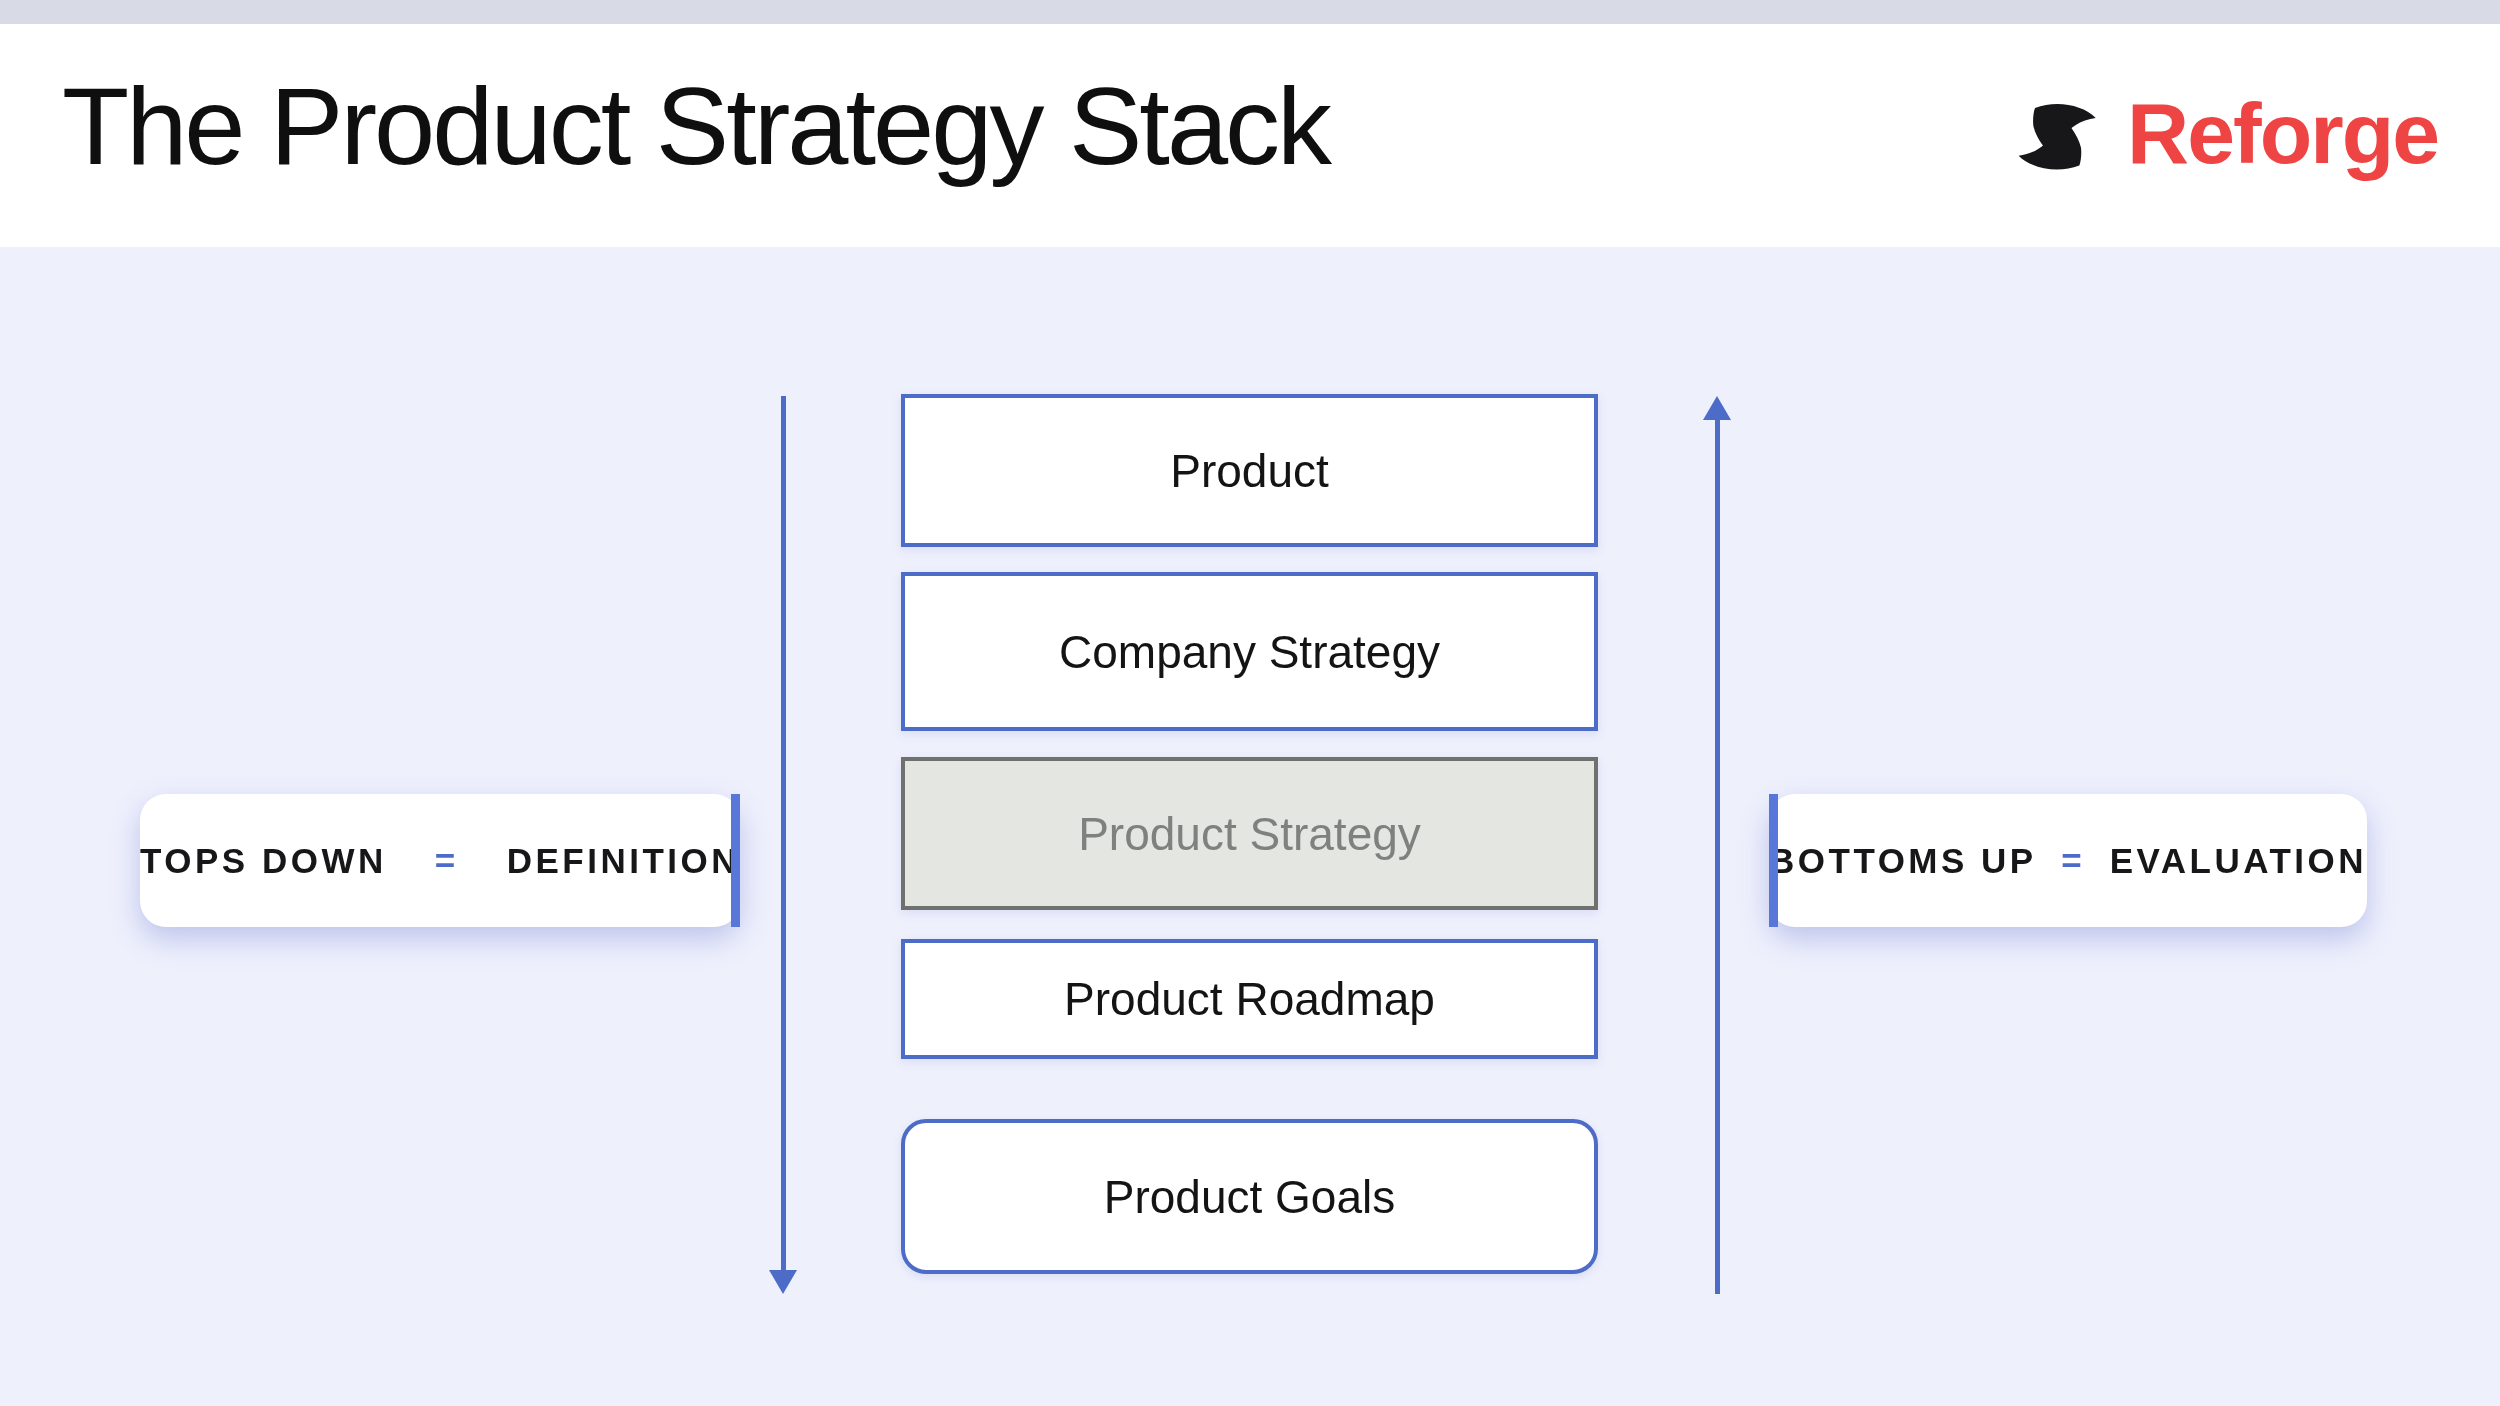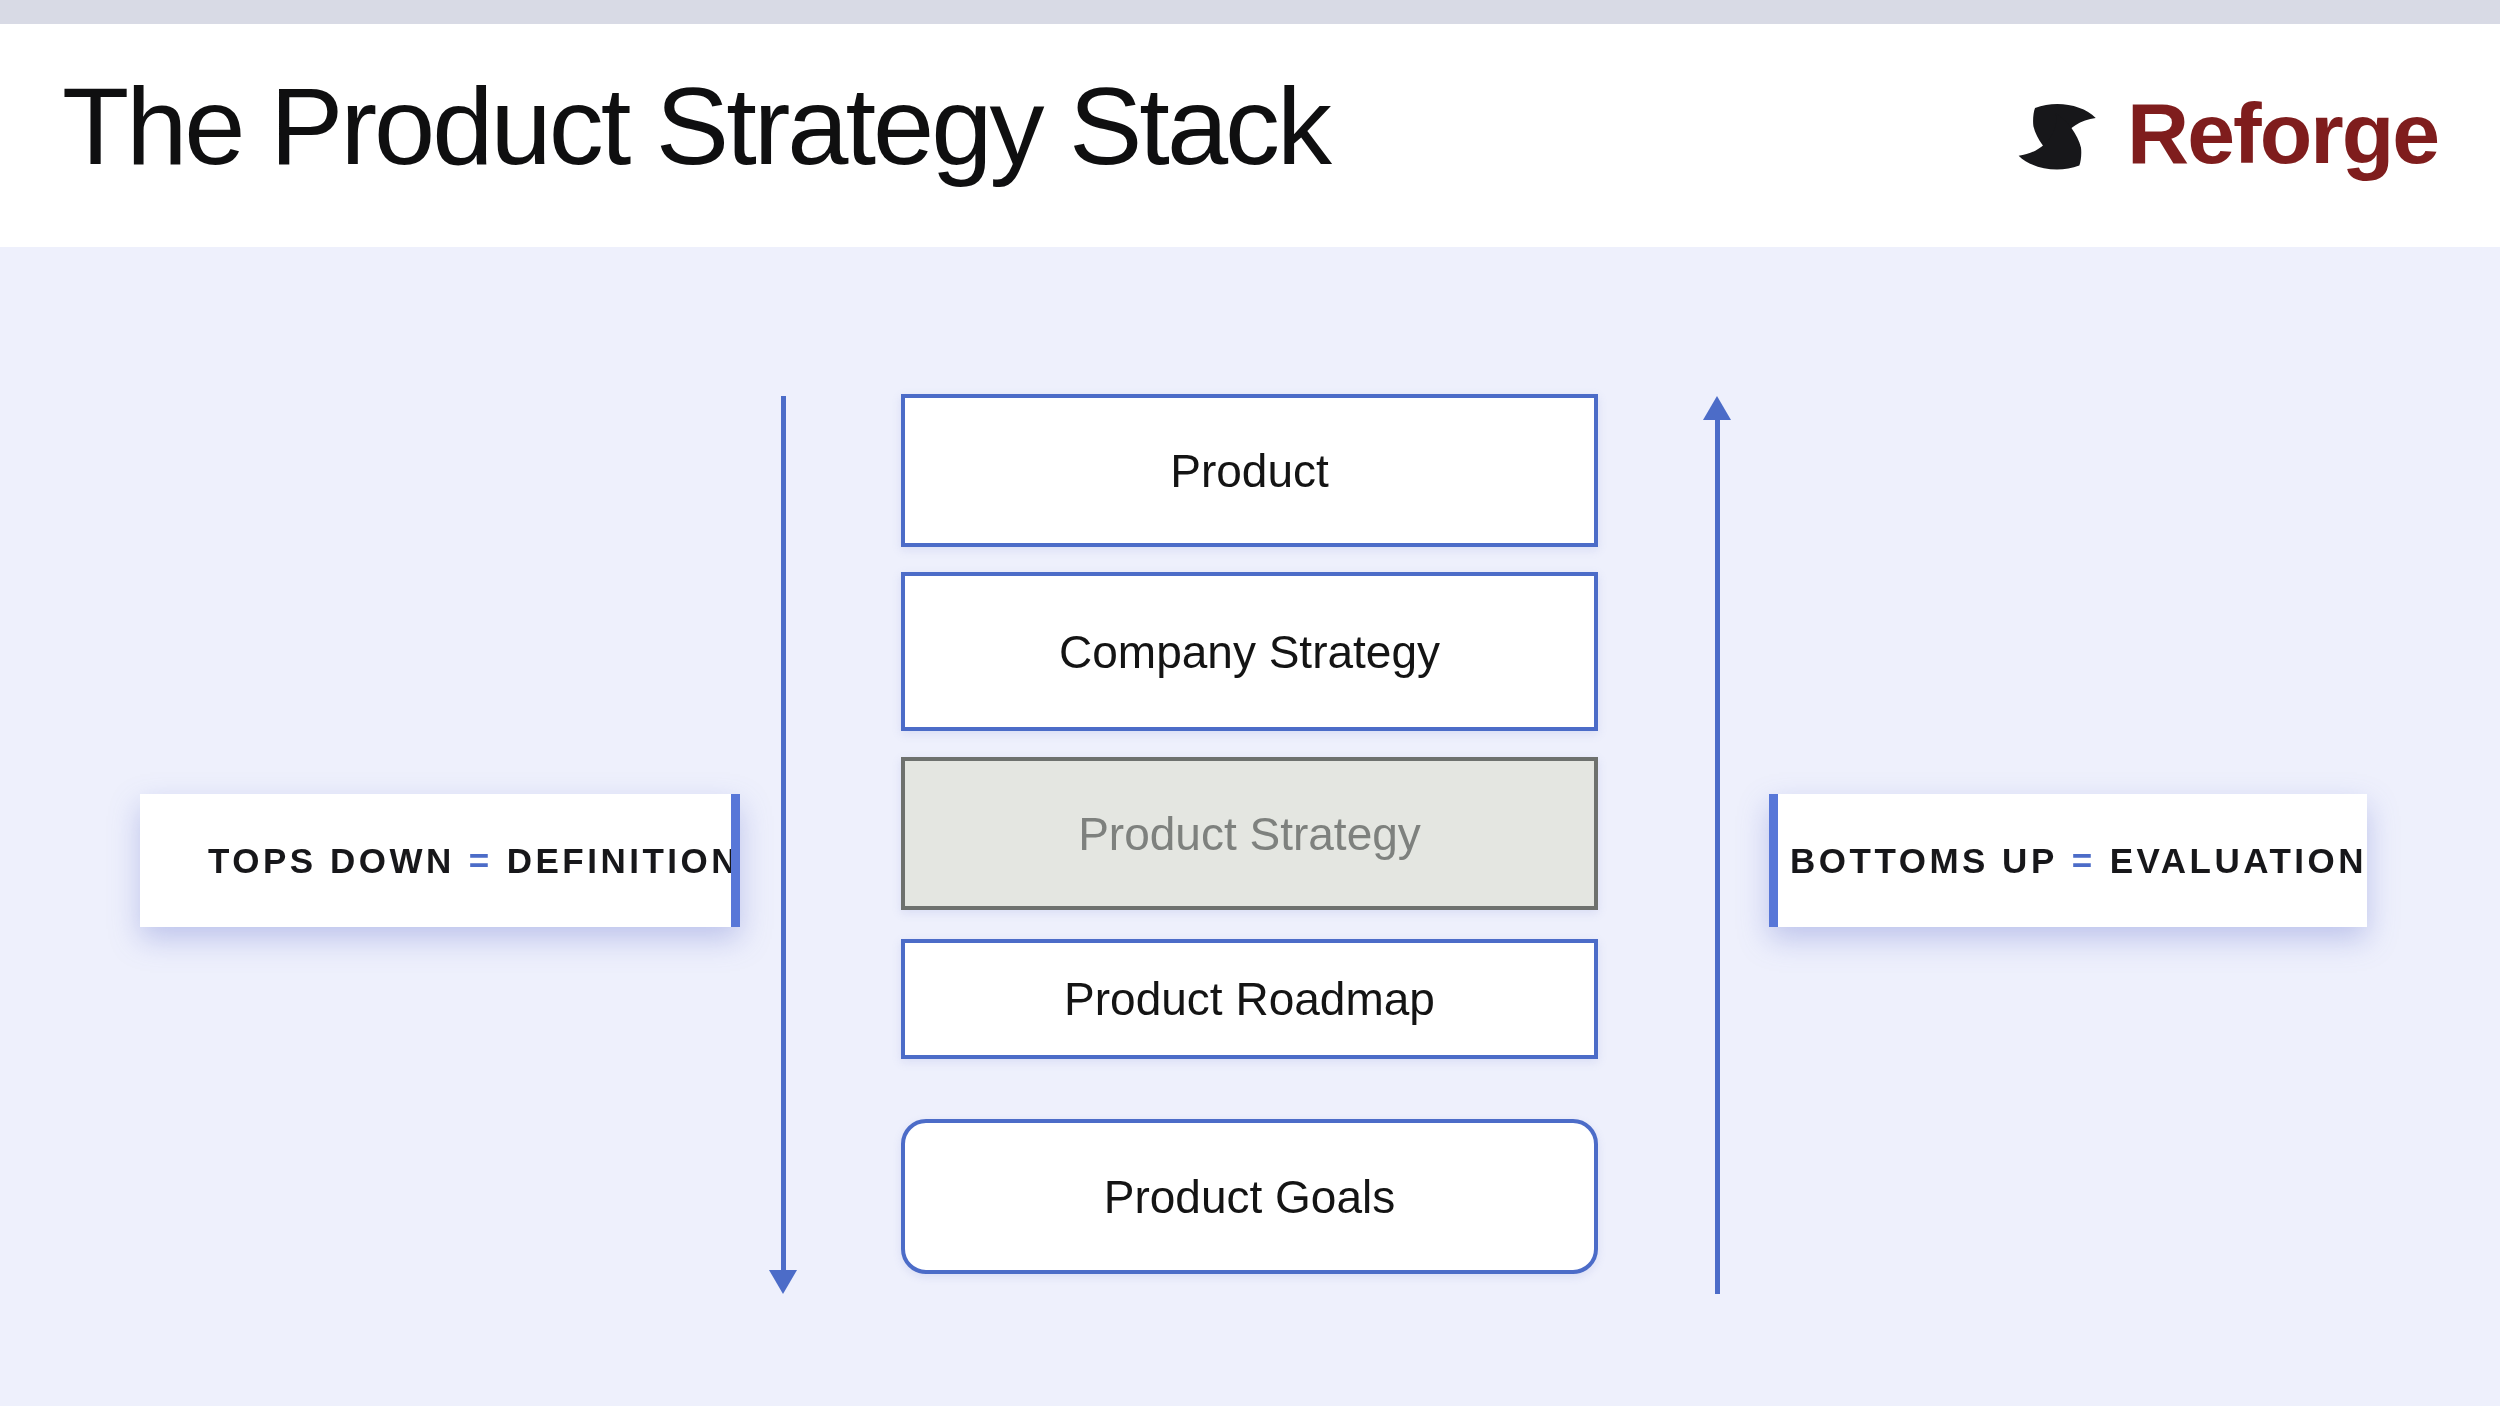--- a/index.html
+++ b/index.html
@@ -41,21 +41,21 @@
     height: 223px;
     display: flex;
     align-items: center;
     gap: 28px;
   }
   .logo-mark { width: 82px; height: 68px; display: block; }
   .logo-word {
     font-size: 86px;
     font-weight: 600;
     letter-spacing: -2px;
-    color: #7f1d1d;
+    color: #ef4444;
     line-height: 1;
     padding-bottom: 6px;
   }
 
   
   .stack-box {
     position: absolute;
     left: 901px;
     width: 697px;
     background: #FFFFFF;
@@ -107,27 +107,28 @@
 
   
   .side-label {
     position: absolute;
     top: 770px;
     height: 133px;
     background: #FFFFFF;
     box-shadow: 0 12px 28px rgba(100,115,205,0.35);
     display: flex;
     align-items: center;
-    justify-content: flex-end;
-    gap: 14px;
+    justify-content: space-between;
+    gap: 2px;
     font-size: 35px;
     font-weight: 700;
     letter-spacing: 3.5px;
     color: #17171A;
     white-space: nowrap;
+    border-radius: 26px;
   }
   .side-label .edge-bar {
     position: absolute;
     top: 0; bottom: 0;
     width: 9px;
     background: #5877D8;
   }
   .label-left { left: 140px; width: 600px; }
   .label-left .edge-bar { right: 0; }
   .label-right { left: 1769px; width: 598px; }

